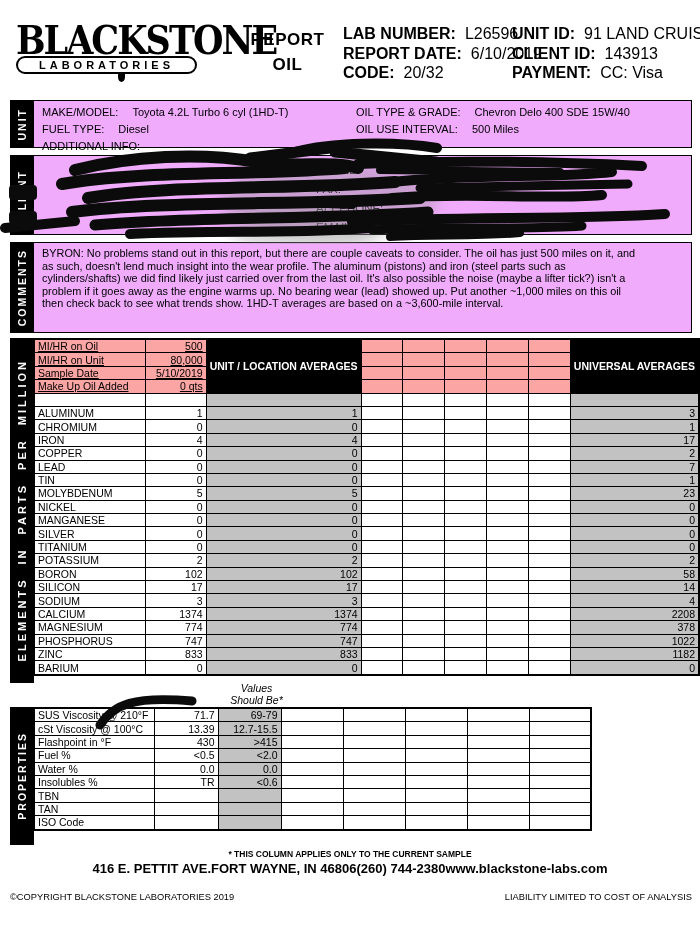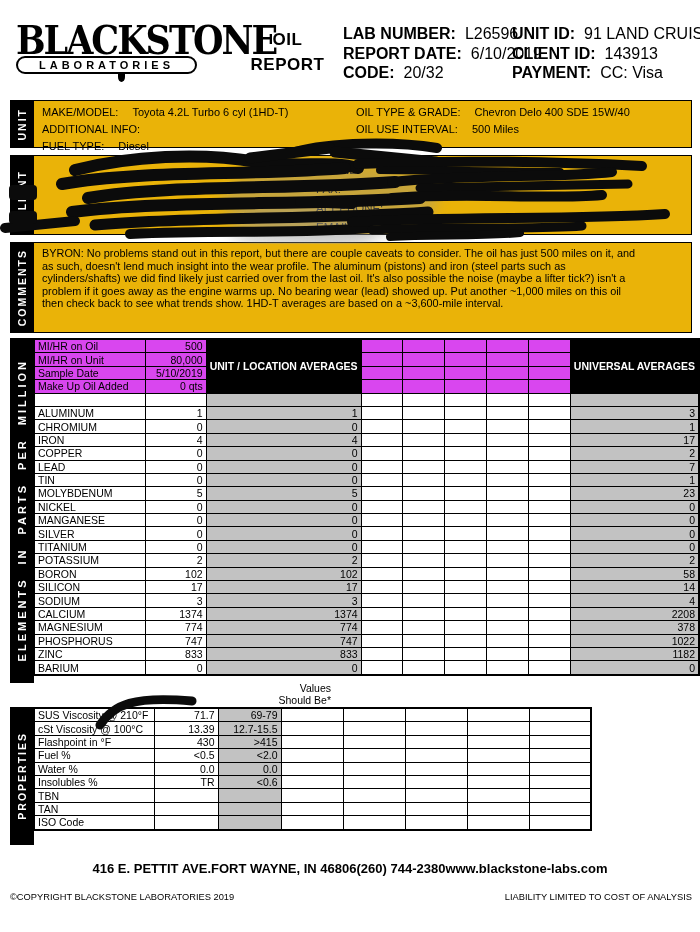--- a/index.html
+++ b/index.html
@@ -34,21 +34,21 @@
   .band {
     position:absolute; left:10px; width:24px; background:#000; color:#fff;
     display:flex; align-items:center; justify-content:center; z-index:2;
   }
   .band span {
     writing-mode:vertical-rl; transform:rotate(180deg);
     font-weight:bold; font-size:10.5px; letter-spacing:2px; white-space:nowrap;
   }
   .secbox {
     position:absolute; left:33px; width:659px; border:1.5px solid #000;
-    box-sizing:border-box; background:#eab308;
+    box-sizing:border-box; background:#f0abfc;
   }
 
   
   .kvcol { position:absolute; top:3px; font-size:11px; line-height:17px; white-space:nowrap; }
   .kv { margin-right:14px; }
   .client-labels { position:absolute; left:282px; top:5px; font-size:11.5px; line-height:19px; }
 
   
   .comments-text { padding:4px 46px 0 8px; font-size:10.9px; line-height:12.6px; }
 
@@ -56,29 +56,29 @@
   table.rpt { position:absolute; border-collapse:collapse; table-layout:fixed; z-index:1; }
   table.rpt td {
     border:1px solid #000; height:12.4px; font-size:10.5px;
     padding:0 3px; overflow:hidden; white-space:nowrap; box-sizing:content-box;
   }
   .elements-table { left:33px; top:338px; border:2px solid #000; }
   .properties-table { left:33px; top:707px; border:2px solid #000; }
   td.c-name { text-align:left; padding-left:4px; }
   td.c-val { text-align:right; padding-right:4px; }
   td.gray { background:#c2c2c2; }
-  td.hdr { background:#d946ef; height:13.5px; }
+  td.hdr { background:#fca5a5; height:13.5px;text-decoration:underline; }
   td.blackbox {
     background:#000; color:#fff; font-weight:bold; font-size:9.5px;
     text-align:center; line-height:13px; white-space:normal; padding:0 4px;
   }
   td.spacer { height:6px; }
   .vsb {
-    position:absolute; left:218px; top:683px; width:113px; text-align:right;
-    font-size:10.5px; line-height:11.5px;
+    position:absolute; left:200px; top:683px; width:113px; text-align:center;
+    font-size:10.5px; line-height:11.5px;font-style:italic;
   }
 
   
   .scribble-svg { position:absolute; z-index:5; pointer-events:none; }
 
   
   .col-note { position:absolute; left:0; top:849px; width:700px; text-align:center; font-weight:bold; font-size:8.5px; }
   .address { position:absolute; left:0; top:861px; width:700px; display:flex; justify-content:center; font-weight:bold; font-size:13px; white-space:nowrap; }
   .legal { position:absolute; left:10px; right:8px; top:892px; display:flex; justify-content:space-between; font-size:9.3px; }
 </style>
@@ -87,22 +87,22 @@
 
 <div class="page">
 
   <div class="logo">
     <div class="logo-main">BLACKSTONE</div>
     <div class="logo-sub">LABORATORIES</div>
     <div class="logo-tail"></div>
   </div>
 
   <div class="report-title">
+    <div>REPORT</div>
     <div>OIL</div>
-    <div>REPORT</div>
   </div>
 
   <div class="hinfo hinfo-left">
     <div>
       <span class="hlabel">LAB NUMBER:</span><span>L26596</span>
     </div>
     <div>
       <span class="hlabel">REPORT DATE:</span><span>6/10/2019</span>
     </div>
     <div>
@@ -124,24 +124,24 @@
 
   <div class="band" style="top:100px; height:48px;">
     <span>UNIT</span>
   </div>
   <div class="secbox" style="top:100px; height:48px;">
     <div class="kvcol" style="left:8px;">
       <div>
         <span class="kv">MAKE/MODEL:</span><span>Toyota 4.2L Turbo 6 cyl (1HD-T)</span>
       </div>
       <div>
-        <span class="kv">ADDITIONAL INFO:</span>
+        <span class="kv">FUEL TYPE:</span><span>Diesel</span>
       </div>
       <div>
-        <span class="kv">FUEL TYPE:</span><span>Diesel</span>
+        <span class="kv">ADDITIONAL INFO:</span>
       </div>
     </div>
     <div class="kvcol" style="left:322px;">
       <div>
         <span class="kv">OIL TYPE &amp; GRADE:</span><span>Chevron Delo 400 SDE 15W/40</span>
       </div>
       <div>
         <span class="kv">OIL USE INTERVAL:</span><span>500 Miles</span>
       </div>
     </div>
@@ -601,20 +601,21 @@
           <td></td>
           <td></td>
         </tr>
       </tbody>
   </table>
 
   <svg class="scribble-svg" style="left:88px; top:692px;" width="112" height="38" viewBox="0 0 112 38">
     <path d="M12,33 C26,12 46,4 104,9" stroke="#0b0b0b" stroke-width="9" fill="none" stroke-linecap="round"></path>
   </svg>
 
+  <div class="col-note">* THIS COLUMN APPLIES ONLY TO THE CURRENT SAMPLE</div>
   <div class="address">
     <span>416 E. PETTIT AVE.</span>
     <span>FORT WAYNE, IN  46806</span>
     <span>(260) 744-2380</span>
     <span>www.blackstone-labs.com</span>
   </div>
   <div class="legal">
     <span>©COPYRIGHT BLACKSTONE LABORATORIES  2019</span>
     <span>LIABILITY LIMITED TO COST OF ANALYSIS</span>
   </div>

